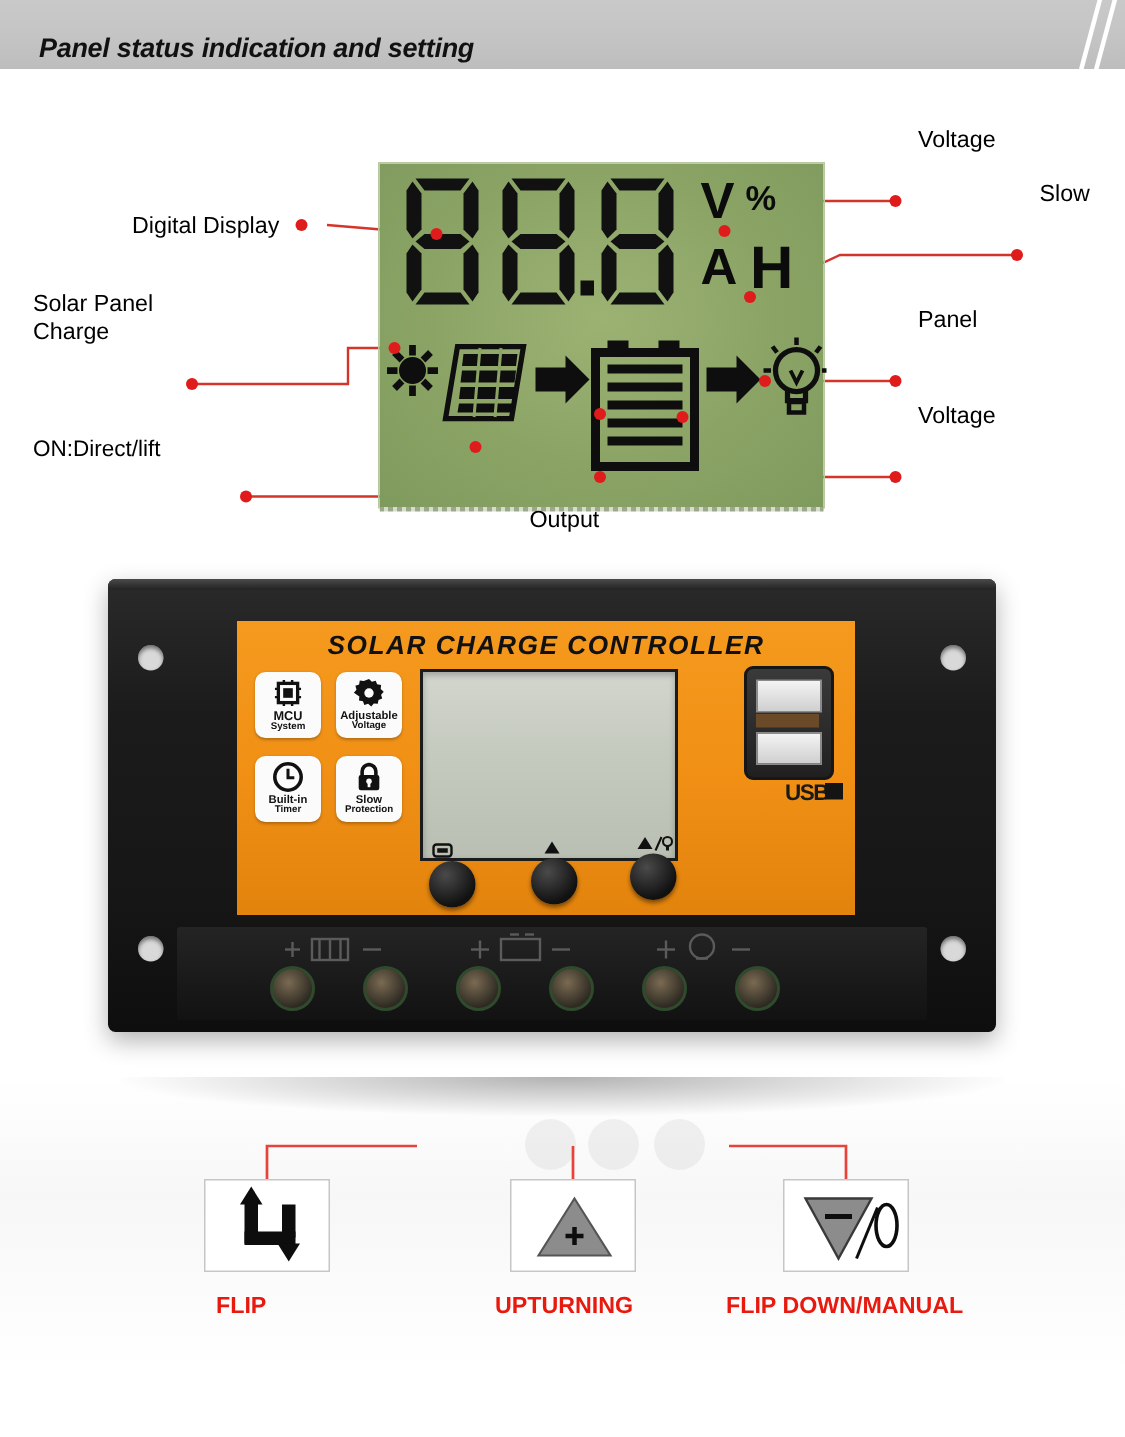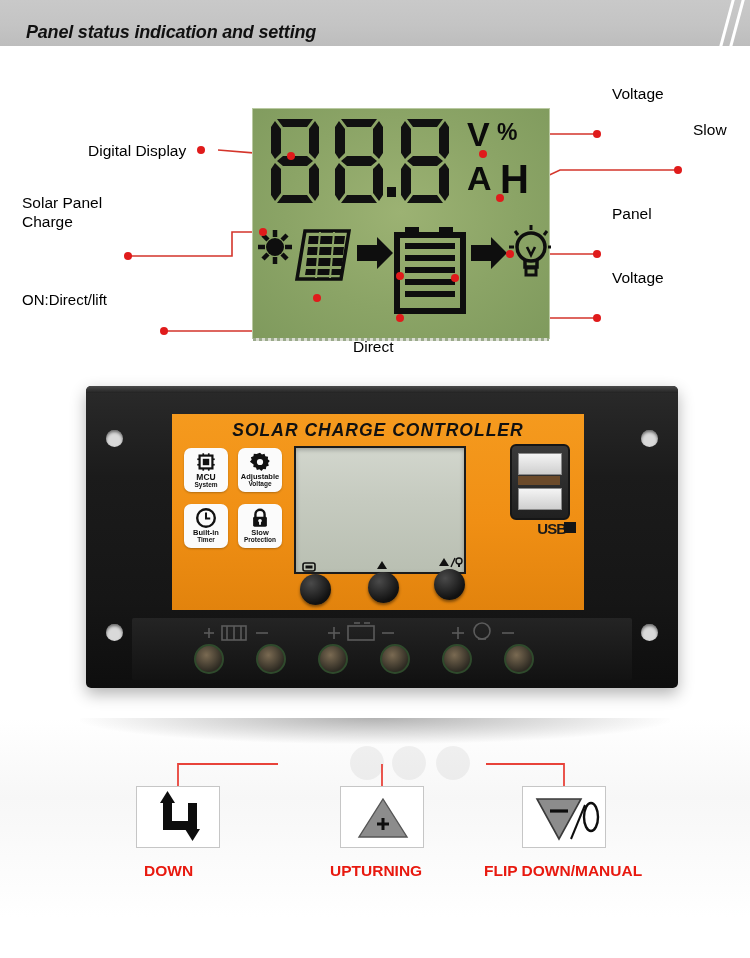--- a/index.html
+++ b/index.html
@@ -92,21 +92,21 @@
   .dot{
     position:absolute;width:8px;height:8px;border-radius:50%;
     background:#e01b1b;
   }
 
   
   .device-wrap{
     position:absolute;left:0;top:378px;width:750px;height:340px;
   }
   .dev-body{
-    position:absolute;left:86px;top:8px;width:592px;height:302px;
+    position:absolute;left:72px;top:8px;width:592px;height:302px;
     background:linear-gradient(to bottom,#2a2a2a 0%,#1b1b1b 30%,#161616 70%,#0e0e0e 100%);
     border-radius:5px;
     box-shadow:0 6px 16px rgba(0,0,0,.30);
   }
   .dev-body:before{
     content:"";position:absolute;left:0;right:0;top:0;height:7px;
     background:linear-gradient(to bottom,#4a4a4a,#232323);
     border-radius:5px 5px 0 0;
   }
   .ear-hole{
@@ -366,21 +366,21 @@
 
     <div class="anno" style="left:22px;top:148px;">Solar Panel</div>
     <div class="anno" style="left:22px;top:167px;">Charge</div>
     <div class="dot" style="left:124px;top:206px;"></div>
     <div class="dot" style="left:259px;top:182px;"></div>
 
     <div class="anno small" style="left:22px;top:245px;">ON:Direct/lift</div>
     <div class="dot" style="left:160px;top:281px;"></div>
     <div class="dot" style="left:313px;top:248px;"></div>
 
-    <div class="anno" style="left:353px;top:292px;">Direct</div>
+    <div class="anno" style="left:353px;top:292px;">Output</div>
     <div class="dot" style="left:396px;top:268px;"></div>
     <div class="dot" style="left:396px;top:226px;"></div>
 
     <div class="anno" style="left:612px;top:39px;">Voltage</div>
     <div class="dot" style="left:593px;top:84px;"></div>
     <div class="dot" style="left:479px;top:104px;"></div>
 
     <div class="anno" style="left:693px;top:75px;">Slow</div>
     <div class="dot" style="left:674px;top:120px;"></div>
     <div class="dot" style="left:496px;top:148px;"></div>
@@ -550,17 +550,17 @@
   </div>
   <div class="lg-box x3">
     <svg viewBox="0 0 84 62" style="width:84px;height:62px;">
       <polygon points="14,12 58,12 36,52" fill="#8c8c8c" stroke="#3a3a3a" stroke-width="1.6"></polygon>
       <line x1="27" y1="24" x2="45" y2="24" stroke="#0d0d0d" stroke-width="3.2"></line>
       <line x1="48" y1="52" x2="62" y2="18" stroke="#0d0d0d" stroke-width="2"></line>
       <ellipse cx="68" cy="30" rx="7" ry="14" fill="none" stroke="#0d0d0d" stroke-width="2.4"></ellipse>
     </svg>
   </div>
 
-  <div class="lg-label t1">DOWN</div>
+  <div class="lg-label t1">FLIP</div>
   <div class="lg-label t2">UPTURNING</div>
   <div class="lg-label t3">FLIP DOWN/MANUAL</div>
 
 </div>
 
 </body></html>

